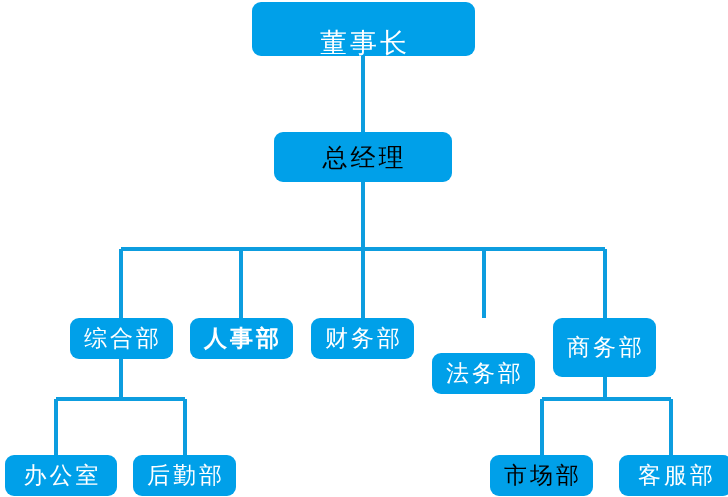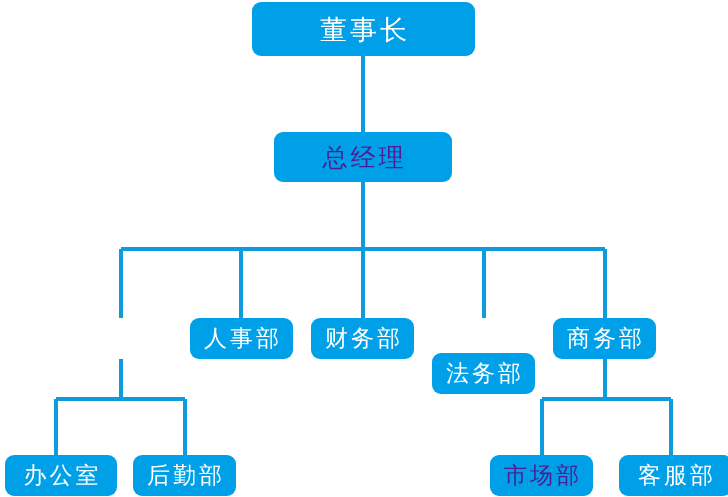--- a/index.html
+++ b/index.html
@@ -71,54 +71,57 @@
       <path d="M 56 399 L 56 455"></path>
       <path d="M 185 399 L 185 455"></path>
 
       <path d="M 605 359 L 605 399"></path>
       <path d="M 542 399 L 671 399"></path>
       <path d="M 542 399 L 542 455"></path>
       <path d="M 671 399 L 671 455"></path>
     </g>
   </svg>
 
-  <div class="node level-1" style="left: 252px; top: 2px; width: 223px; height: 54px; background: rgb(0, 160, 233); color: rgb(255, 255, 255);">
+  <div class="node level-1" style="left: 252px; top: 2px; width: 223px; height: 54px; background: rgb(0, 160, 233); color: rgb(255, 255, 255); align-items: flex-end;">
     <span>董事长</span>
   </div>
 
-  <div class="node level-2" style="left: 274px; top: 132px; width: 178px; height: 50px; background: rgb(0, 160, 233); color: #4c1d95;">
+  <div class="node level-2" style="left: 274px; top: 132px; width: 178px; height: 50px; background: rgb(0, 160, 233); color: #000000;">
     <span>总经理</span>
   </div>
 
+  <div class="node level-3" style="left: 70px; top: 318px; width: 103px; height: 41px; background: rgb(0, 160, 233); color: rgb(255, 255, 255);">
+    <span>综合部</span>
+  </div>
 
-  <div class="node level-3" style="left: 190px; top: 318px; width: 103px; height: 41px; background: rgb(0, 160, 233); color: rgb(255, 255, 255);">
+  <div class="node level-3" style="left: 190px; top: 318px; width: 103px; height: 41px; background: rgb(0, 160, 233); color: rgb(255, 255, 255); font-weight: bold;">
     <span>人事部</span>
   </div>
 
   <div class="node level-3" style="left: 311px; top: 318px; width: 103px; height: 41px; background: rgb(0, 160, 233); color: rgb(255, 255, 255);">
     <span>财务部</span>
   </div>
 
   <div class="node level-3" style="left: 432px; top: 318px; width: 103px; height: 41px; background: rgb(0, 160, 233); color: rgb(255, 255, 255); margin-top: 35px;">
     <span>法务部</span>
   </div>
 
-  <div class="node level-3" style="left: 553px; top: 318px; width: 103px; height: 41px; background: rgb(0, 160, 233); color: rgb(255, 255, 255);">
+  <div class="node level-3" style="left: 553px; top: 318px; width: 103px; height: 59px; background: rgb(0, 160, 233); color: rgb(255, 255, 255);">
     <span>商务部</span>
   </div>
 
   <div class="node level-4" style="left: 5px; top: 455px; width: 112px; height: 41px; background: rgb(0, 160, 233); color: rgb(255, 255, 255);">
     <span>办公室</span>
   </div>
 
   <div class="node level-4" style="left: 133px; top: 455px; width: 103px; height: 41px; background: rgb(0, 160, 233); color: rgb(255, 255, 255); justify-content: center;">
     <span>后勤部</span>
   </div>
 
-  <div class="node level-4" style="left: 490px; top: 455px; width: 103px; height: 41px; background: rgb(0, 160, 233); color: #4c1d95;">
+  <div class="node level-4" style="left: 490px; top: 455px; width: 103px; height: 41px; background: rgb(0, 160, 233); color: #000000;">
     <span>市场部</span>
   </div>
 
   <div class="node level-4" style="left: 619px; top: 455px; width: 113px; height: 41px; background: rgb(0, 160, 233); color: rgb(255, 255, 255);">
     <span>客服部</span>
   </div>
 
 </div>
 
 </body></html>

